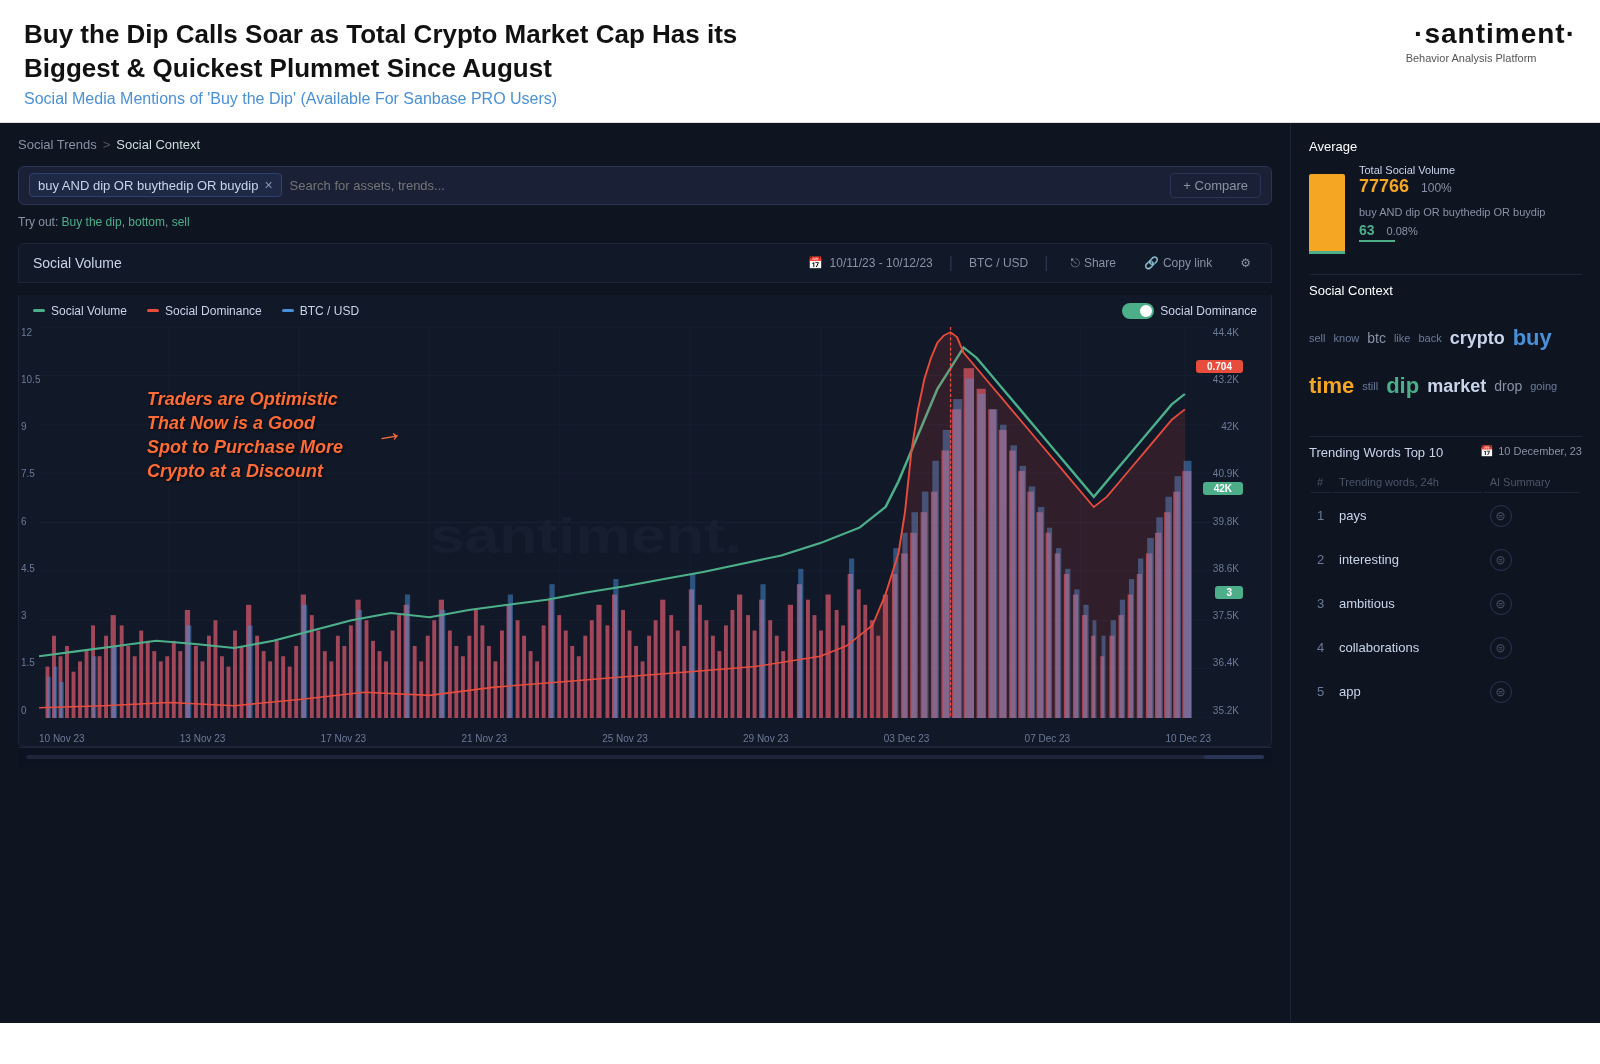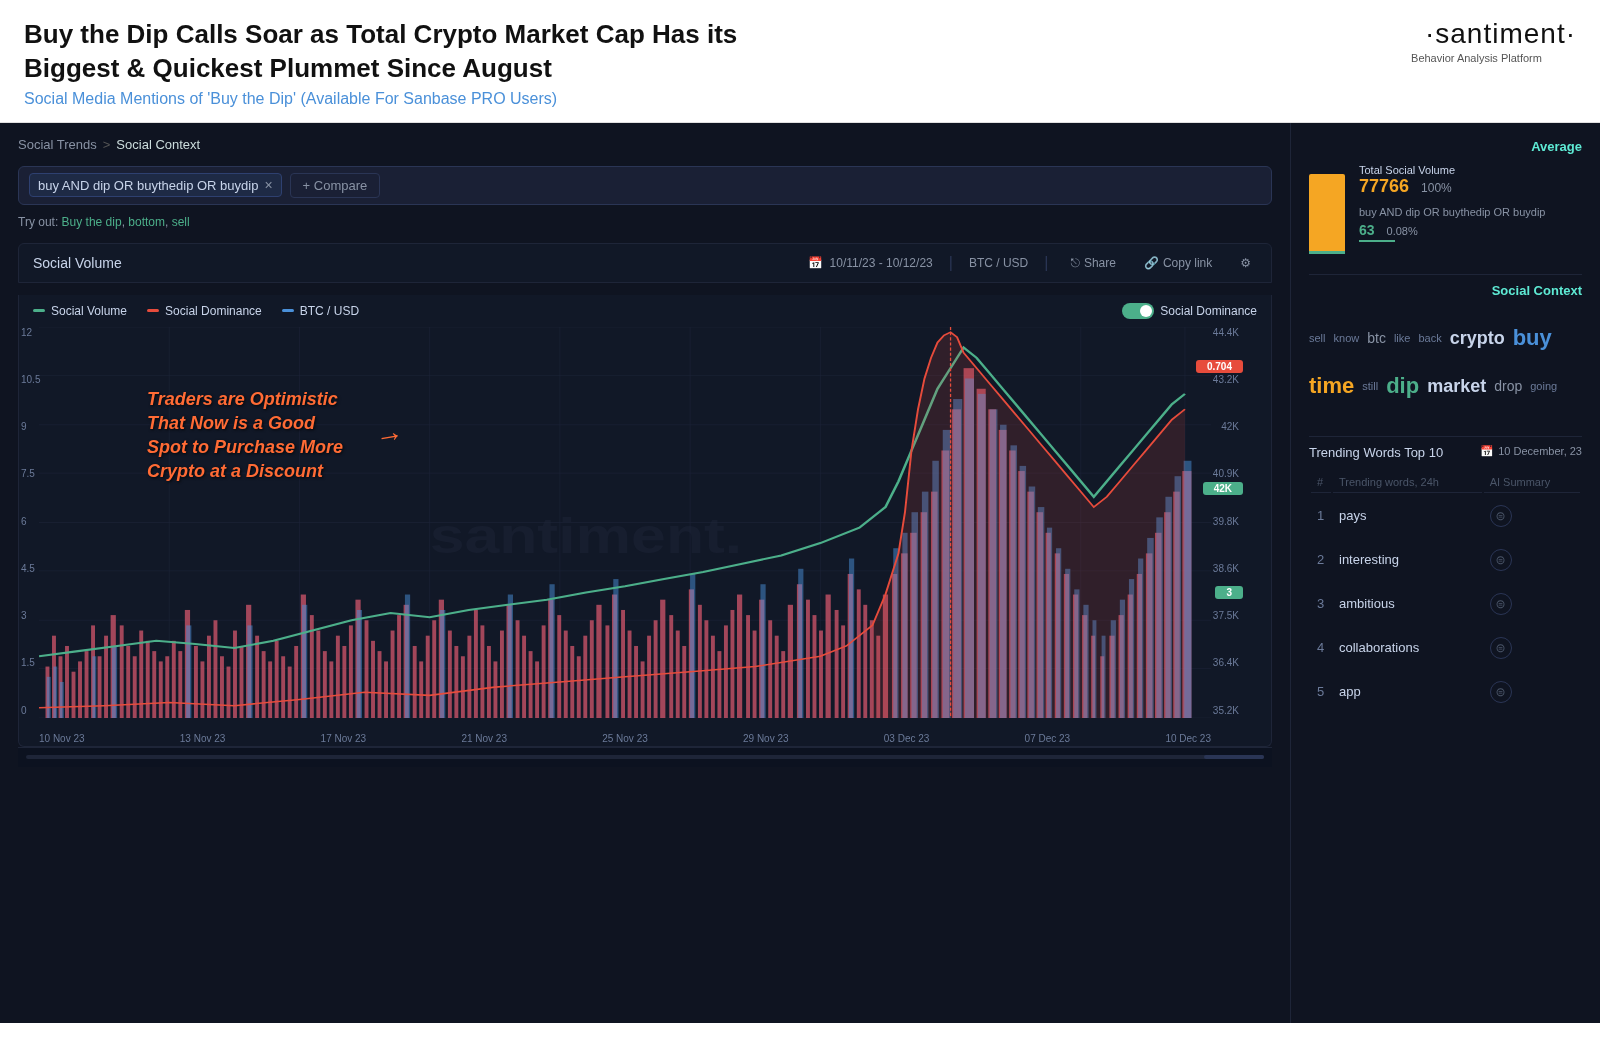--- a/index.html
+++ b/index.html
@@ -28,21 +28,21 @@
       margin-top: 4px;
     }
     .header-brand {
       display: flex;
       flex-direction: column;
       align-items: center;
       padding-left: 20px;
     }
     .brand-name {
       font-size: 28px;
-      font-weight: 400;
+      font-weight: 700;
       color: #111;
       letter-spacing: 1px;
       margin-left: 48px;
     }
     .brand-sub {
       font-size: 11px;
       color: #555;
       margin-top: 2px;
     }
 
@@ -308,24 +308,23 @@
       position: absolute;
       top: 0; left: 20px; right: 60px; bottom: 28px;
       width: calc(100% - 80px);
       height: calc(100% - 28px);
     }
 
     
     .avg-section { margin-bottom: 20px; }
     .section-title {
       font-size: 13px;
-      color: #5eead4;
+      color: #ffffff;
       margin-bottom: 10px;
-      font-weight: 700;
-      text-align: right;
+      font-weight: 400;
     }
     .avg-row {
       display: flex;
       align-items: stretch;
     }
     .avg-total-label { font-size: 11px; color: #8892a4; }
     .avg-total-label span { color: #c8d4ea; }
     .avg-total-value { font-size: 18px; color: #f5a623; font-weight: 700; }
     .avg-pct { font-size: 12px; color: #8892a4; margin-left: 6px; }
     .avg-query { font-size: 11px; color: #8892a4; margin-top: 8px; line-height: 1.4; }
@@ -440,20 +439,21 @@
       <span class="breadcrumb-link">Social Trends</span>
       <span class="breadcrumb-sep">&gt;</span>
       <span class="breadcrumb-current">Social Context</span>
     </div>
 
     <div class="search-bar">
       <div class="search-term">
         <span>buy AND dip OR buythedip OR buydip</span>
         <span class="search-term-x">×</span>
       </div>
+      <input class="search-input" type="text" placeholder="Search for assets, trends..." style="">
       <button class="compare-btn">+ Compare</button>
     </div>
 
     <div class="tryout">
       <span>Try out:</span>
       <a class="tryout-link">Buy the dip</a>,
       <a class="tryout-link">bottom</a>,
       <a class="tryout-link">sell</a>
     </div>
 

